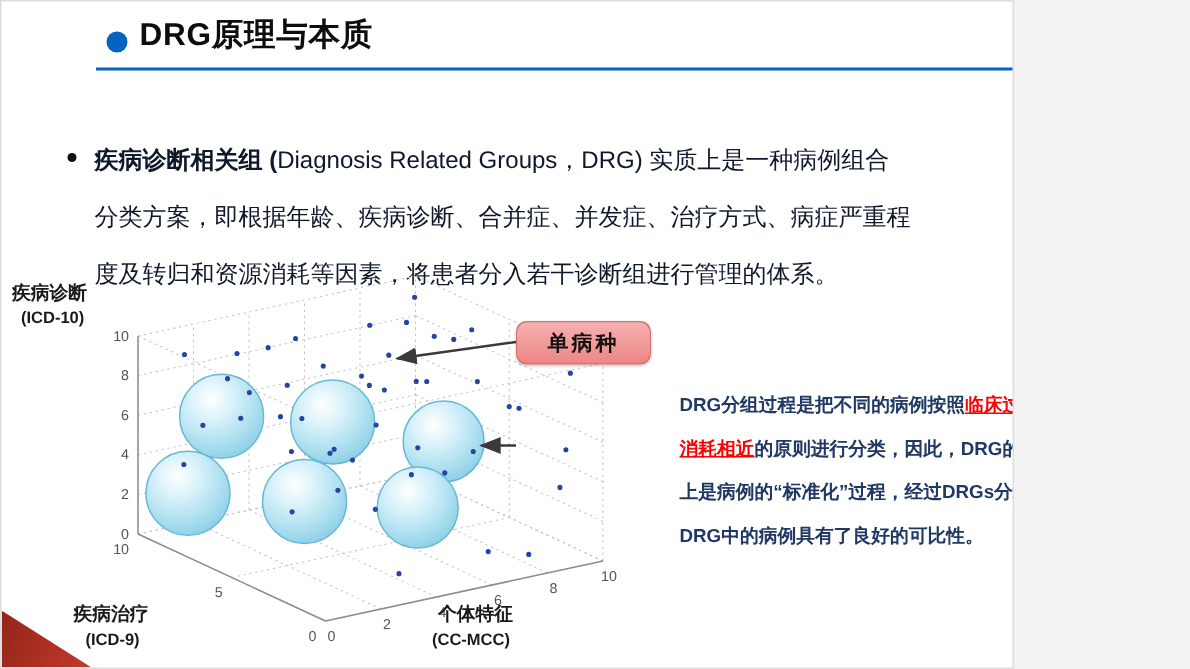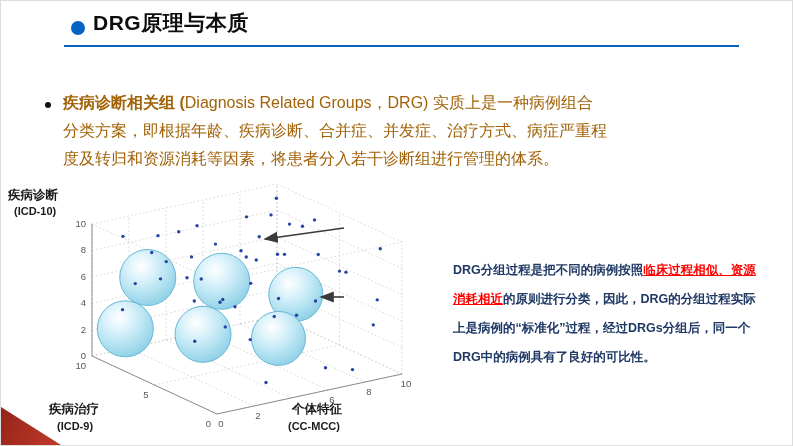--- a/index.html
+++ b/index.html
@@ -1,24 +1,24 @@
 <!DOCTYPE html>
 <html><head>
 <meta charset="utf-8">
 <style>
   html,body{margin:0;padding:0;background:#f2f2f2;font-family:"Liberation Sans","DejaVu Sans",sans-serif;}
-  .slide{position:relative;width:793px;height:446px;background:#ffffff;overflow:hidden;border:1px solid #ddd;box-sizing:border-box;}
+  .slide{position:relative;width:676px;height:446px;background:#ffffff;overflow:hidden;border:1px solid #ddd;box-sizing:border-box;}
 
   .title-dot{position:absolute;left:70px;top:20px;width:14px;height:14px;border-radius:50%;background:var(--accent,#0563C1);}
   .page-title{position:absolute;left:92px;top:8px;margin:0;font-size:21px;font-weight:bold;color:#0d0d0d;letter-spacing:.5px;}
   .title-rule{position:absolute;left:63px;top:44px;width:675px;height:2px;background:var(--accent,#0563C1);}
   .subtitle{position:absolute;left:63px;top:52px;font-size:15px;font-weight:bold;color:var(--accent,#0563C1);}
 
   .bullet-dot{position:absolute;left:44px;top:101px;width:6px;height:6px;border-radius:50%;background:#111;}
-  .bullet-para{position:absolute;left:62px;top:88px;width:694px;font-size:16px;line-height:28px;color:#a16207;white-space:pre-line;}
+  .bullet-para{position:absolute;left:62px;top:88px;width:694px;font-size:16px;line-height:38px;color:#0f172a;white-space:pre-line;}
   .seg-bold{font-weight:bold;}
   .seg-plain{font-weight:normal;}
 
   .chart-svg{position:absolute;left:4px;top:183px;}
   .axlabel{font-size:12.5px;font-weight:bold;fill:#1a1a1a;}
   .axsub{font-size:11px;font-weight:bold;fill:#1a1a1a;}
   .tick{font-size:9.5px;fill:#555;}
 
   .callout{position:absolute;text-align:center;font-weight:bold;color:#111;
     background:linear-gradient(180deg,var(--callout_light,#F6B0B0),var(--callout_dark,#EE8686));
@@ -177,20 +177,21 @@
         <line x1="339" y1="113" x2="316" y2="113" stroke="#3a3a3a" stroke-width="1.6" marker-end="url(#arrowhead)"></line>
       </g>
     <text class="axlabel" x="3" y="15">疾病诊断</text>
     <text class="axsub" x="9" y="31">(ICD-10)</text>
     <text class="axlabel" x="44" y="229">疾病治疗</text>
     <text class="axsub" x="52" y="246">(ICD-9)</text>
     <text class="axlabel" x="287" y="229">个体特征</text>
     <text class="axsub" x="283" y="246">(CC-MCC)</text>
   </svg>
 
+  <div class="callout single">单病种</div>
 
   <div class="desc"><span class="seg-navy">DRG分组过程是把不同的病例按照</span><span class="seg-red">临床过程相似、资源
 消耗相近</span><span class="seg-navy">的原则进行分类，因此，DRG的分组过程实际
 上是病例的“标准化”过程，经过DRGs分组后，同一个
 DRG中的病例具有了良好的可比性。</span></div>
 
   <div class="corner"></div>
 </div>
 
 </body></html>

